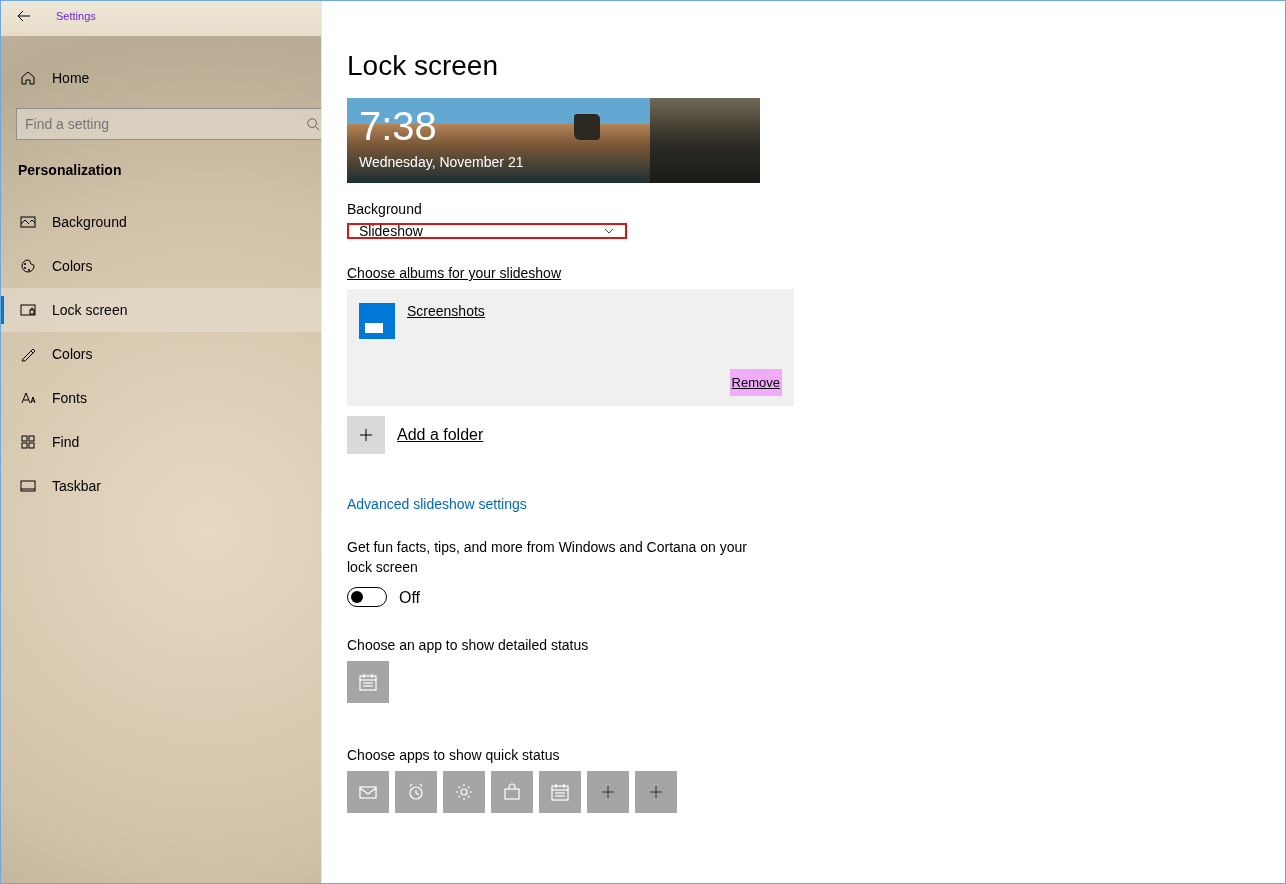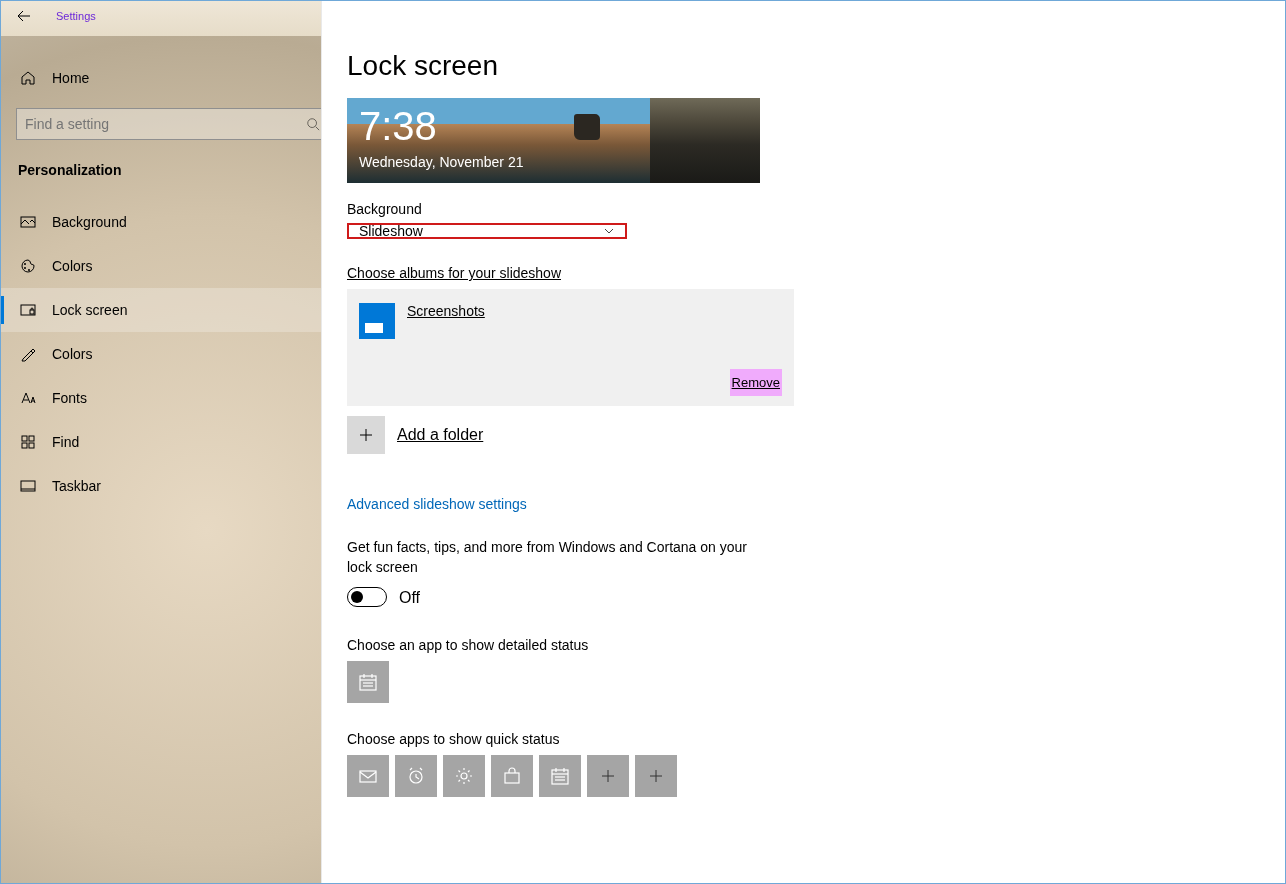--- a/index.html
+++ b/index.html
@@ -234,21 +234,21 @@
           <rect x="2" y="4" width="16" height="14"></rect>
           <line x1="2" y1="8" x2="18" y2="8"></line>
           <line x1="6" y1="2" x2="6" y2="6"></line>
           <line x1="14" y1="2" x2="14" y2="6"></line>
           <line x1="5" y1="11" x2="15" y2="11"></line>
           <line x1="5" y1="14" x2="15" y2="14"></line>
         </svg>
     </div>
   </div>
 
-  <div class="section-label" style="margin-top:28px">Choose apps to show quick status</div>
+  <div class="section-label" style="margin-top:44px">Choose apps to show quick status</div>
   <div class="tile-row">
     <div class="tile">
         <svg viewBox="0 0 20 20" stroke-width="1.2">
           <rect x="2" y="5" width="16" height="11"></rect>
           <path d="M2 6 L10 12 L18 6"></path>
         </svg>
       </div>
     <div class="tile">
         <svg viewBox="0 0 20 20" stroke-width="1.2">
           <circle cx="10" cy="11" r="6"></circle>

